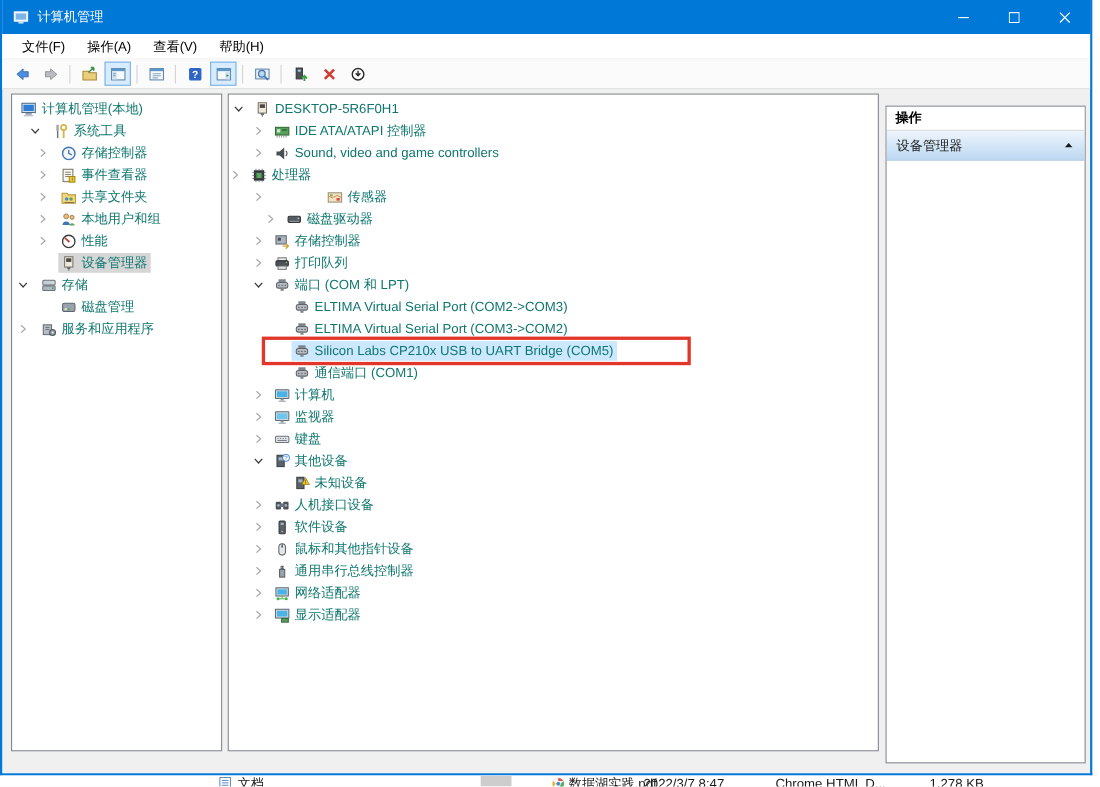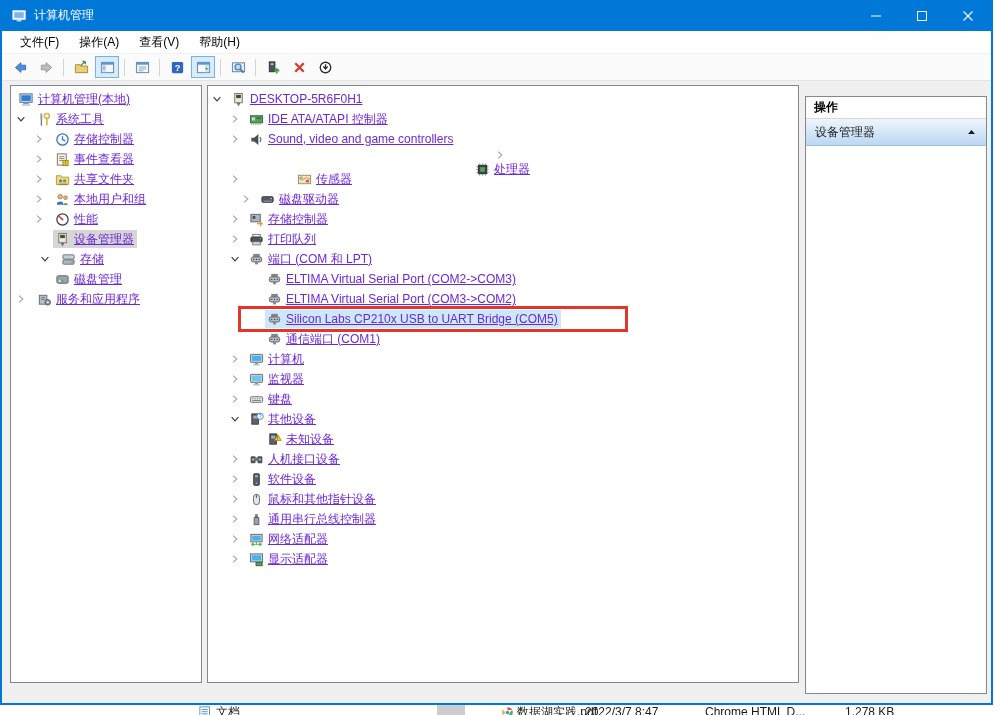--- a/index.html
+++ b/index.html
@@ -23,21 +23,21 @@
            border-bottom:1px solid #e3e3e3;}
   .tb-btn{width:24px;height:22px;display:flex;align-items:center;justify-content:center;border:1px solid transparent;box-sizing:border-box;margin:0 1px;}
   .tb-btn.active{background:#d8ecff;border:1px solid #7ab1e8;}
   .tb-sep{width:1px;height:17px;background:#d4d4d4;margin:0 4px;}
   
   .panel{position:absolute;background:#ffffff;border:1px solid var(--c-border,#828790);box-sizing:border-box;overflow:hidden;}
   #left-panel{left:8px;top:85px;width:192px;height:598px;padding-top:3px;}
   #middle-panel{left:205px;top:85px;width:592px;height:598px;padding-top:3px;}
   #right-panel{left:803px;top:96px;width:182px;height:598px;}
   
-  .trow{height:20px;display:flex;align-items:center;font-size:12px;color:#6d28d9;white-space:nowrap;position:relative;text-decoration:underline;}
+  .trow{height:20px;display:flex;align-items:center;font-size:12px;color:#0f766e;white-space:nowrap;position:relative;}
   .chev{display:inline-flex;align-items:center;flex:none;}
   .rbody{display:inline-flex;align-items:center;height:18px;padding:0 3px 0 1px;}
   .icon{display:inline-flex;width:16px;height:15px;align-items:center;justify-content:center;flex:none;}
   .tlabel{margin-left:4px;}
   .sel-blue{background:var(--c-sel,#cce8ff);}
   .sel-gray{background:var(--c-selgray,#d6d6d6);}
   .redbox::before{content:"";position:absolute;left:30px;top:-3px;width:390px;height:26px;
                   border:3px solid var(--c-red,#e2362b);box-sizing:border-box;pointer-events:none;z-index:3;}
   
   .actions-header{height:21px;line-height:21px;padding-left:8px;font-size:12px;font-weight:bold;color:#000;
@@ -203,21 +203,21 @@
             <svg width="15" height="15" viewBox="0 0 16 16">
               <rect x="1" y="2" width="13" height="9" fill="#cfe0ee" stroke="#4f6b84"></rect>
               <rect x="2.5" y="3.5" width="10" height="6" fill="#2d7cd6"></rect>
               <rect x="4.5" y="11.5" width="6" height="1.6" fill="#8a99a8"></rect>
               <rect x="3" y="13.2" width="9" height="1.5" fill="#b9c4cf"></rect>
             </svg>
           </span>
           <span class="tlabel">计算机管理(本地)</span>
         </span>
       </div>
-      <div class="trow" style="padding-left: 4px;">
+      <div class="trow" style="padding-left: 15px;">
         <span class="chev" style="width: 20px;">
           <svg width="12" height="12" viewBox="0 0 16 16">
             <path d="M3.5 5.5 L8 10.5 L12.5 5.5" stroke="#3b3b3b" stroke-width="1.5" fill="none"></path>
           </svg>
         </span>
         <span class="rbody">
           <span class="icon">
             <svg width="15" height="15" viewBox="0 0 16 16">
               <rect x="3.5" y="1.5" width="2.2" height="6" fill="#9aa2ab"></rect>
               <rect x="4" y="7.5" width="1.4" height="7" fill="#6d757e"></rect>
@@ -322,21 +322,21 @@
             <svg width="15" height="15" viewBox="0 0 16 16">
               <rect x="4" y="1.5" width="8" height="10" fill="#efe9db" stroke="#77716a"></rect>
               <rect x="5.5" y="3" width="5" height="3.5" fill="#4a4741"></rect>
               <rect x="6.5" y="11.5" width="3" height="2" fill="#6a6a6a"></rect>
               <rect x="7.5" y="13.5" width="1" height="1.5" fill="#6a6a6a"></rect>
             </svg>
           </span>
           <span class="tlabel">设备管理器</span>
         </span>
       </div>
-      <div class="trow" style="padding-left: 4px; margin-left: 24px;">
+      <div class="trow" style="padding-left: 4px;">
         <span class="chev" style="width: 20px;">
           <svg width="12" height="12" viewBox="0 0 16 16">
             <path d="M3.5 5.5 L8 10.5 L12.5 5.5" stroke="#3b3b3b" stroke-width="1.5" fill="none"></path>
           </svg>
         </span>
         <span class="rbody">
           <span class="icon">
             <svg width="15" height="15" viewBox="0 0 16 16">
               <rect x="2" y="3" width="12" height="4.6" rx="1" fill="#c7cdd4" stroke="#6c737b"></rect>
               <rect x="2" y="8.4" width="12" height="4.6" rx="1" fill="#aeb6bf" stroke="#6c737b"></rect>
@@ -425,21 +425,21 @@
         <span class="rbody">
           <span class="icon">
             <svg width="15" height="15" viewBox="0 0 16 16">
               <path d="M2.5 6 h3 l4.5 -3.8 v11.6 L5.5 10 h-3 z" fill="#4a4f54"></path>
               <path d="M11.5 5.5 a3.2 3.2 0 0 1 0 5" stroke="#4a4f54" stroke-width="1.1" fill="none"></path>
             </svg>
           </span>
           <span class="tlabel">Sound, video and game controllers</span>
         </span>
       </div>
-      <div class="trow" style=" flex-direction: column;">
+      <div class="trow" style="">
         <span class="chev" style="width: 18px;">
           <svg width="12" height="12" viewBox="0 0 16 16">
             <path d="M5.5 3.5 L10.5 8 L5.5 12.5" stroke="#a6a6a6" stroke-width="1.5" fill="none"></path>
           </svg>
         </span>
         <span class="rbody">
           <span class="icon">
             <svg width="15" height="15" viewBox="0 0 16 16">
               <rect x="3.5" y="3.5" width="9" height="9" fill="#3c4146" stroke="#23272b"></rect>
               <rect x="5.5" y="5.5" width="5" height="5" fill="#58a55c"></rect>

